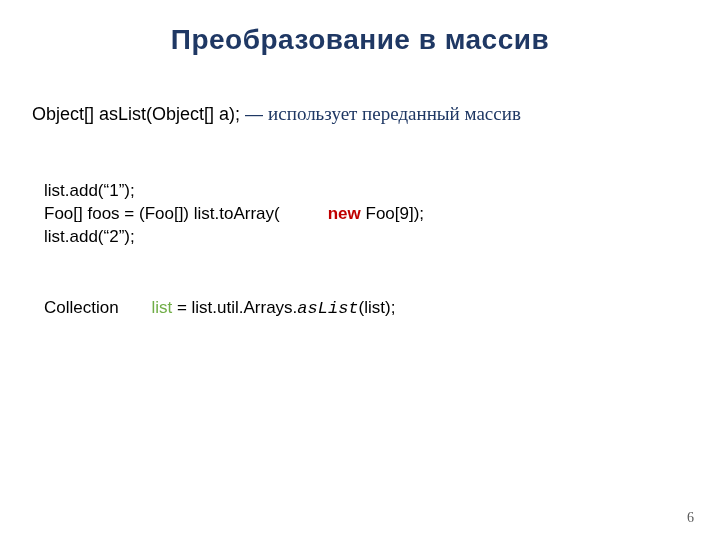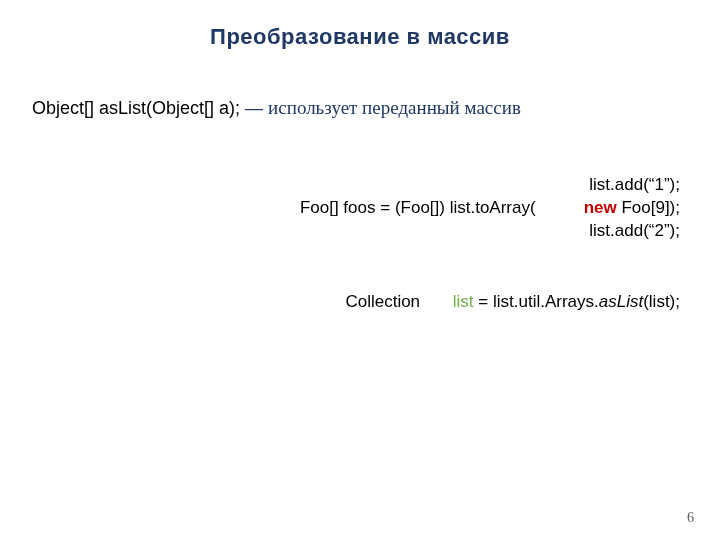--- a/index.html
+++ b/index.html
@@ -11,21 +11,21 @@
     position: relative;
     overflow: hidden;
   }
   .slide {
     padding: 24px 40px 20px 40px;
     height: 100%;
     position: relative;
   }
   .title {
     color: #1f3864;
-    font-size: 22px;
+    font-size: 28px;
     font-weight: bold;
     text-align: center;
     margin-bottom: 42px;
     letter-spacing: 0.5px;
   }
   .sig-block {
     margin-left: -8px;
     margin-bottom: 50px;
   }
   .sig-line {
@@ -41,25 +41,24 @@
     font-size: 19px;
   }
   .code-block {
     margin-left: 4px;
     margin-bottom: 48px;
   }
   .code-line {
     font-size: 17px;
     line-height: 1.35;
     color: #000000;
-    text-align: right;
   }
   .kw-new { color: #c00000; font-weight: bold; padding-left: 48px; }
   .var-green { color: #70ad47; margin-left: 28px; }
-  .italic { font-style: italic; }
+  .italic { font-style: italic; font-family: Liberation Mono, monospace; }
   .page-num {
     position: absolute;
     bottom: 14px;
     right: 26px;
     font-size: 14px;
     color: #595959;
     font-family: "Times New Roman", Times, serif;
   }
 </style>
 </head>

